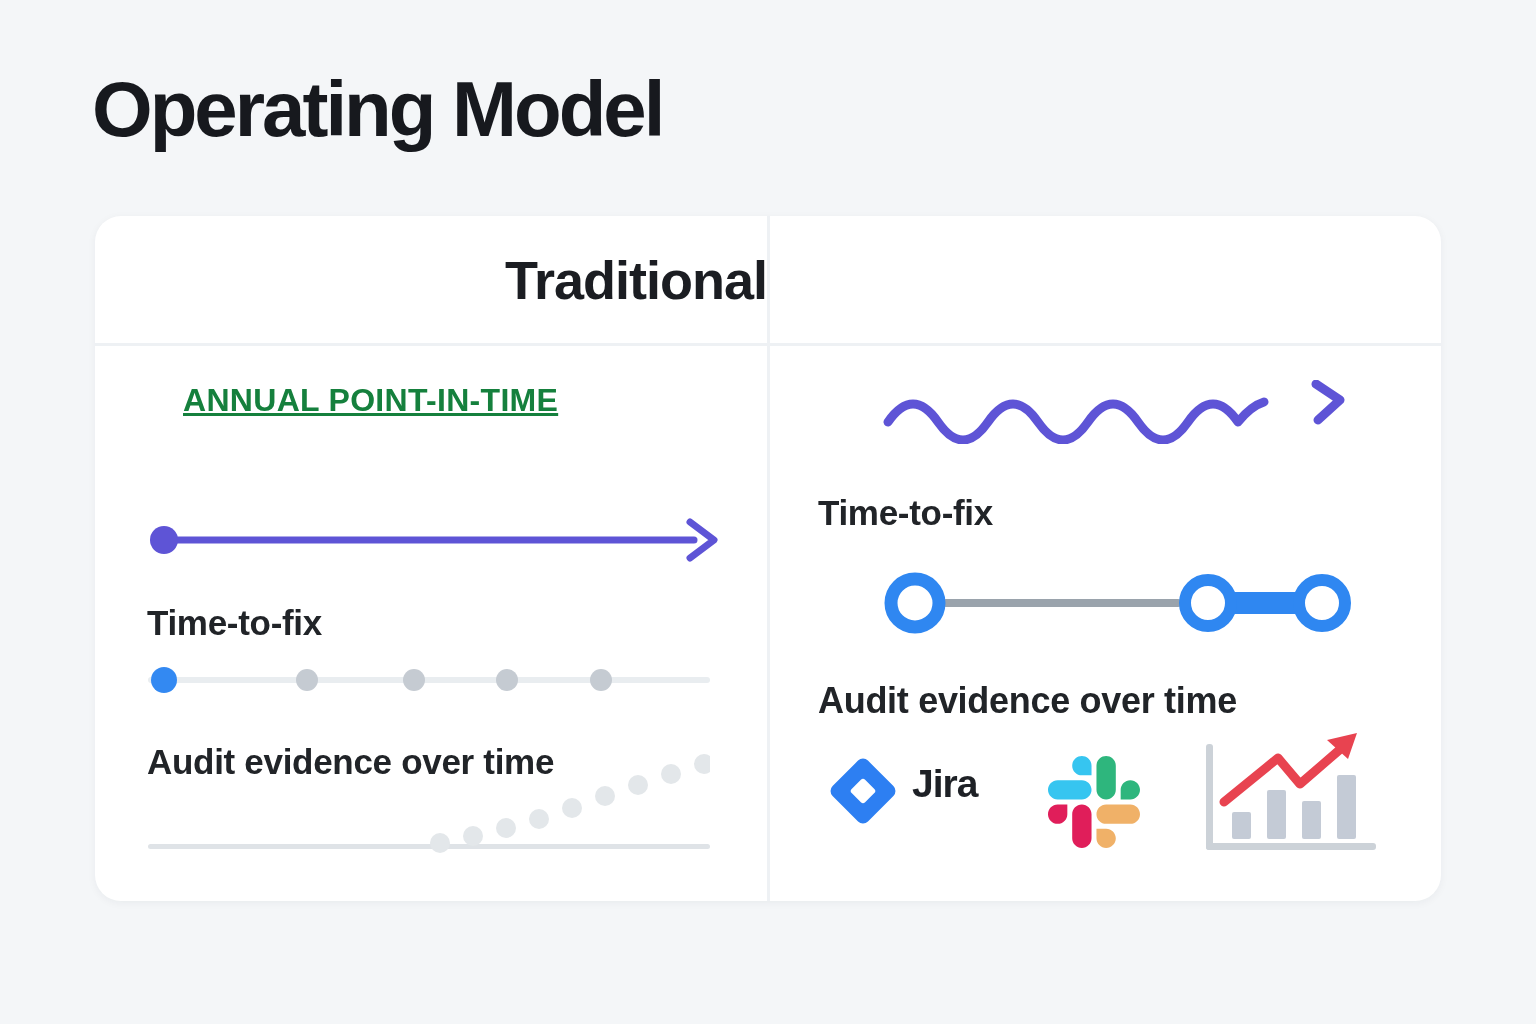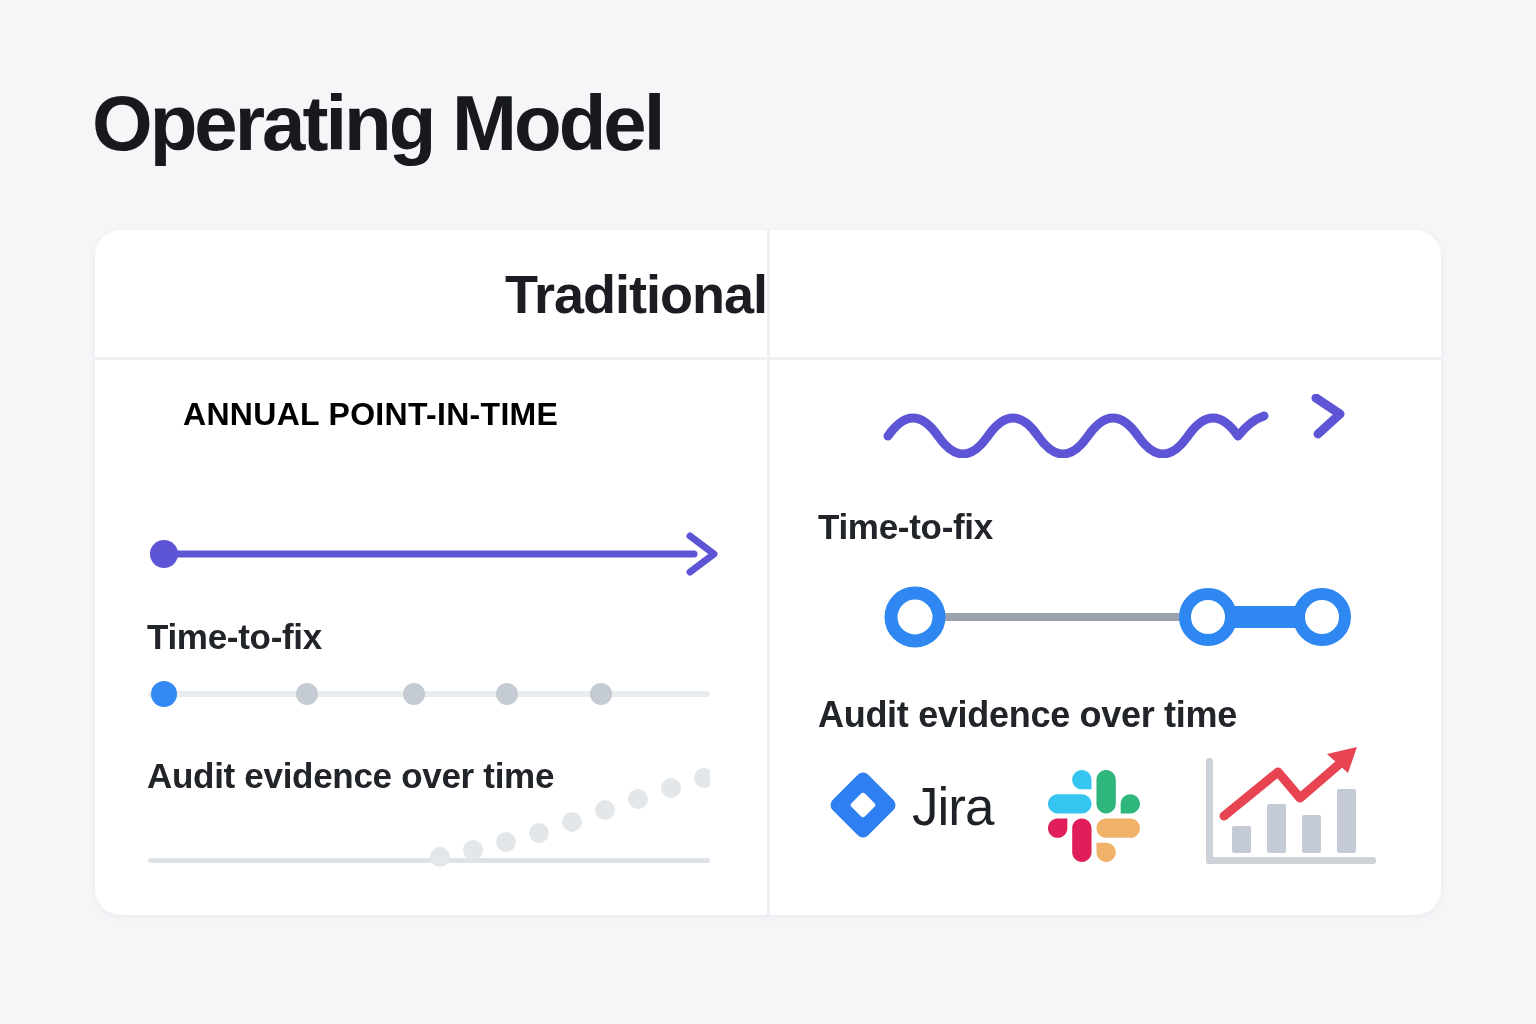--- a/index.html
+++ b/index.html
@@ -10,45 +10,45 @@
     --chart-bar:#c4cbd6; --chart-axis:#ccd2d8; --jira-blue:#2d7ff2;
     --slack-cyan:#36C5F0; --slack-green:#2EB67D; --slack-red:#E01E5A; --slack-orange:#F0B168;
     --divider:#eef1f4;
   }
   html,body{margin:0;padding:0;}
   body{
     width:1536px;height:1024px;background:var(--background);
     font-family:"Liberation Sans","DejaVu Sans",sans-serif;
     color:var(--text-primary);overflow:hidden;
   }
-  .stage{position:relative;width:1536px;height:864px;margin-top:14px;}
+  .stage{position:relative;width:1536px;height:864px;}
   .page-title{
     position:absolute;left:92px;top:64px;margin:0;
     font-size:78px;font-weight:800;letter-spacing:-3px;color:var(--text-primary);
   }
   .card{
     position:absolute;left:95px;top:216px;width:1346px;height:685px;
     background:var(--card);border-radius:26px;
     box-shadow:0 2px 8px rgba(25,35,60,0.05);
   }
   .hdiv{position:absolute;left:0;top:127px;width:100%;height:3px;background:var(--divider);}
   .vdiv{position:absolute;left:672px;top:0;width:3px;height:100%;background:var(--divider);}
   .abs{position:absolute;}
   .header-cell{position:absolute;top:0;height:127px;display:flex;align-items:center;justify-content:flex-end;}
   .header-left{left:0;width:672px;}
   .header-right{left:673px;width:673px;}
   .col-header{font-size:54px;font-weight:700;letter-spacing:-1px;color:#1b1d22;}
   .badge{
     background:var(--accent-purple);color:#ffffff;border-radius:29px;
     padding:14px 38px;font-size:29px;font-weight:700;letter-spacing:1.5px;
   }
-  .subheader{font-size:32px;font-weight:700;letter-spacing:.3px;color:#000000;}
+  .subheader{font-size:32px;font-weight:700;letter-spacing:.3px;color:#15803d;text-decoration:underline;}
   .row-label{font-size:35px;font-weight:600;letter-spacing:-.3px;color:#212428;}
   .row-label-lg{font-size:36px;font-weight:600;letter-spacing:-.3px;color:#212428;}
-  .jira-word{font-size:53px;font-weight:400;letter-spacing:-1px;color:#1e2126;}
+  .jira-word{font-size:39px;font-weight:700;letter-spacing:-1px;color:#1e2126;}
   svg{display:block;}
   .purple-stroke{stroke:var(--accent-purple);fill:none;stroke-linecap:round;stroke-linejoin:round;}
   .purple-fill{fill:var(--accent-purple);}
   .track{fill:var(--track-gray);}
   .dot-active{fill:#3389f2;}
   .dot-muted{fill:var(--muted-gray);}
   .baseline{fill:var(--baseline-gray);}
   .faint-dot{fill:var(--faint-dot);}
   .ring{fill:#ffffff;stroke:var(--accent-blue);}
   .blue-fill{fill:var(--accent-blue);}

